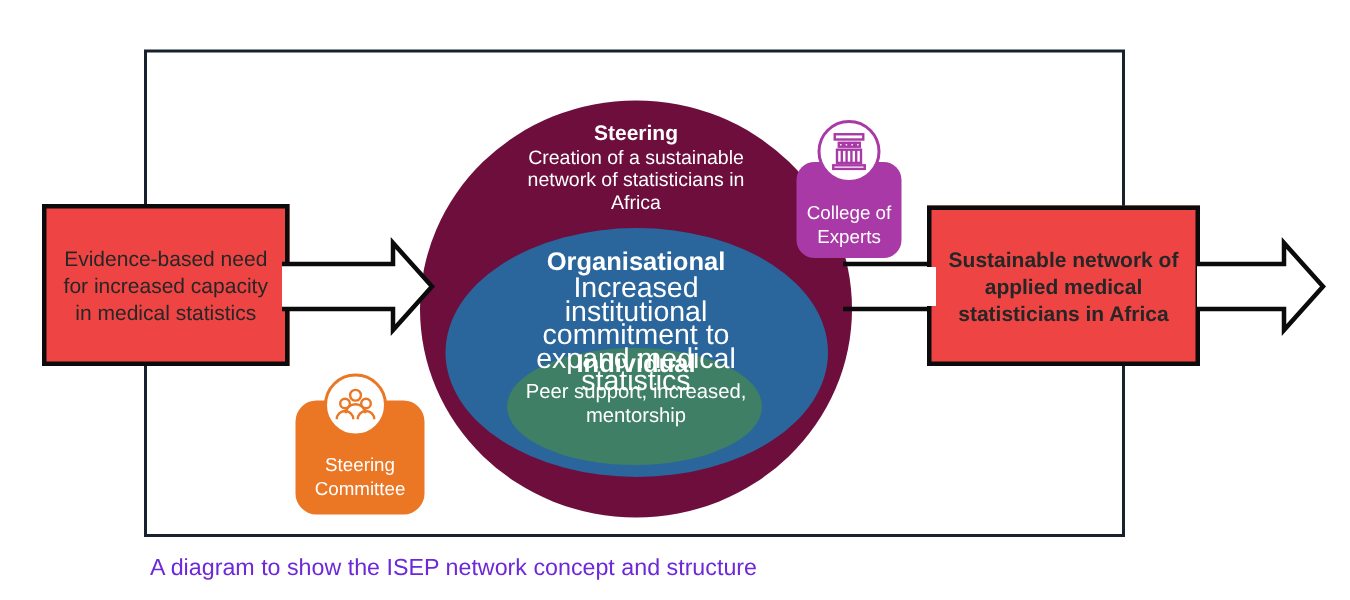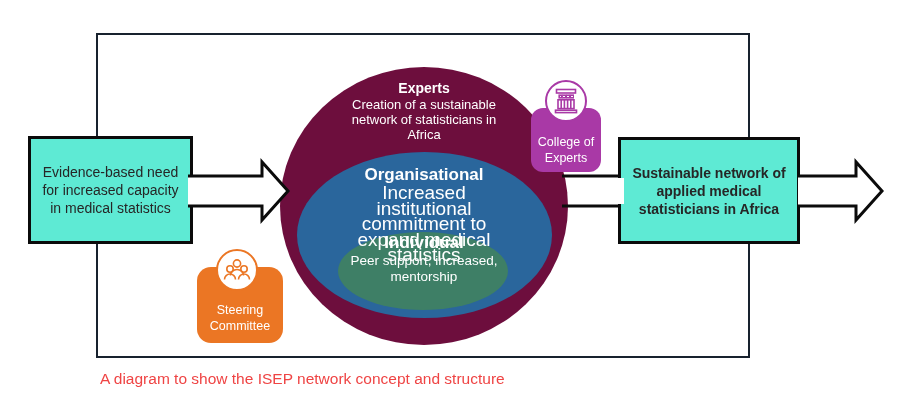--- a/index.html
+++ b/index.html
@@ -25,21 +25,21 @@
   .rt-network .rt-title { font-size:14px; line-height:17px; }
   .rt-network .rt-desc  { font-size:13px; line-height:15px; }
   .rt-org { left:334px; top:164px; width:180px; }
   .rt-org .rt-title { font-size:17px; line-height:21px; }
   .rt-org .rt-desc  { font-size:19px; line-height:15.5px; }
   .rt-individual { left:344px; top:232px; width:160px; }
   .rt-individual .rt-title { font-size:17px; line-height:21px; }
   .rt-individual .rt-desc  { font-size:13.5px; line-height:15.5px; }
   
   .flow-box {
-    position:absolute; background:#5eead4; border:3px solid var(--border); z-index:2;
+    position:absolute; background:#ef4444; border:3px solid var(--border); z-index:2;
     display:flex; align-items:center; justify-content:center;
     text-align:center; font-size:14px; line-height:18px; color:#262626;
   }
   .flow-box-left  { left:28px;  top:136px; width:165px; height:108px; }
   .flow-box-right { left:618px; top:137px; width:182px; height:107px;font-weight:bold; }
   .flow-box .fb-text { padding:0 8px; }
   
   svg.arrows { position:absolute; left:0; top:0; z-index:3; pointer-events:none; }
   .arrow-path { fill:#fff; stroke:var(--border); stroke-width:3; stroke-linejoin:miter; }
   .conn-line { fill:none; stroke:var(--border); stroke-width:3; }
@@ -61,36 +61,36 @@
   .badge-college .badge-label { top:55px; }
   .badge-steering { left:197px; top:249px; width:86px; height:95px; }
   .badge-steering .badge-rect { top:18px; height:76px; background:var(--orange); border-radius:14px; }
   .badge-steering .badge-circle { left:19px; top:0px; border:2.5px solid var(--orange); color:var(--orange); }
   .badge-steering .badge-label { top:53px; }
   .icon-svg { display:block; }
   .icon-svg * { stroke:currentColor; fill:none; stroke-width:1.6; }
   
   .caption {
     position:absolute; left:100px; top:370px; z-index:1;
-    font-size:15.5px; color:#ef4444;
+    font-size:15.5px; color:#6d28d9;
   }
 </style>
 </head>
 <body>
 
 <div class="canvas">
 
   <div class="outer-frame"></div>
 
   <div class="ring ring-network"></div>
   <div class="ring ring-org"></div>
   <div class="ring ring-individual"></div>
 
   <div class="ring-text rt-network">
-    <div class="rt-title">Experts</div>
+    <div class="rt-title">Steering</div>
     <div class="rt-desc">Creation of a sustainable network of statisticians in Africa</div>
   </div>
   <div class="ring-text rt-org">
     <div class="rt-title">Organisational</div>
     <div class="rt-desc">Increased institutional commitment to expand medical statistics</div>
   </div>
   <div class="ring-text rt-individual">
     <div class="rt-title">Individual</div>
     <div class="rt-desc">Peer support, increased, mentorship</div>
   </div>

